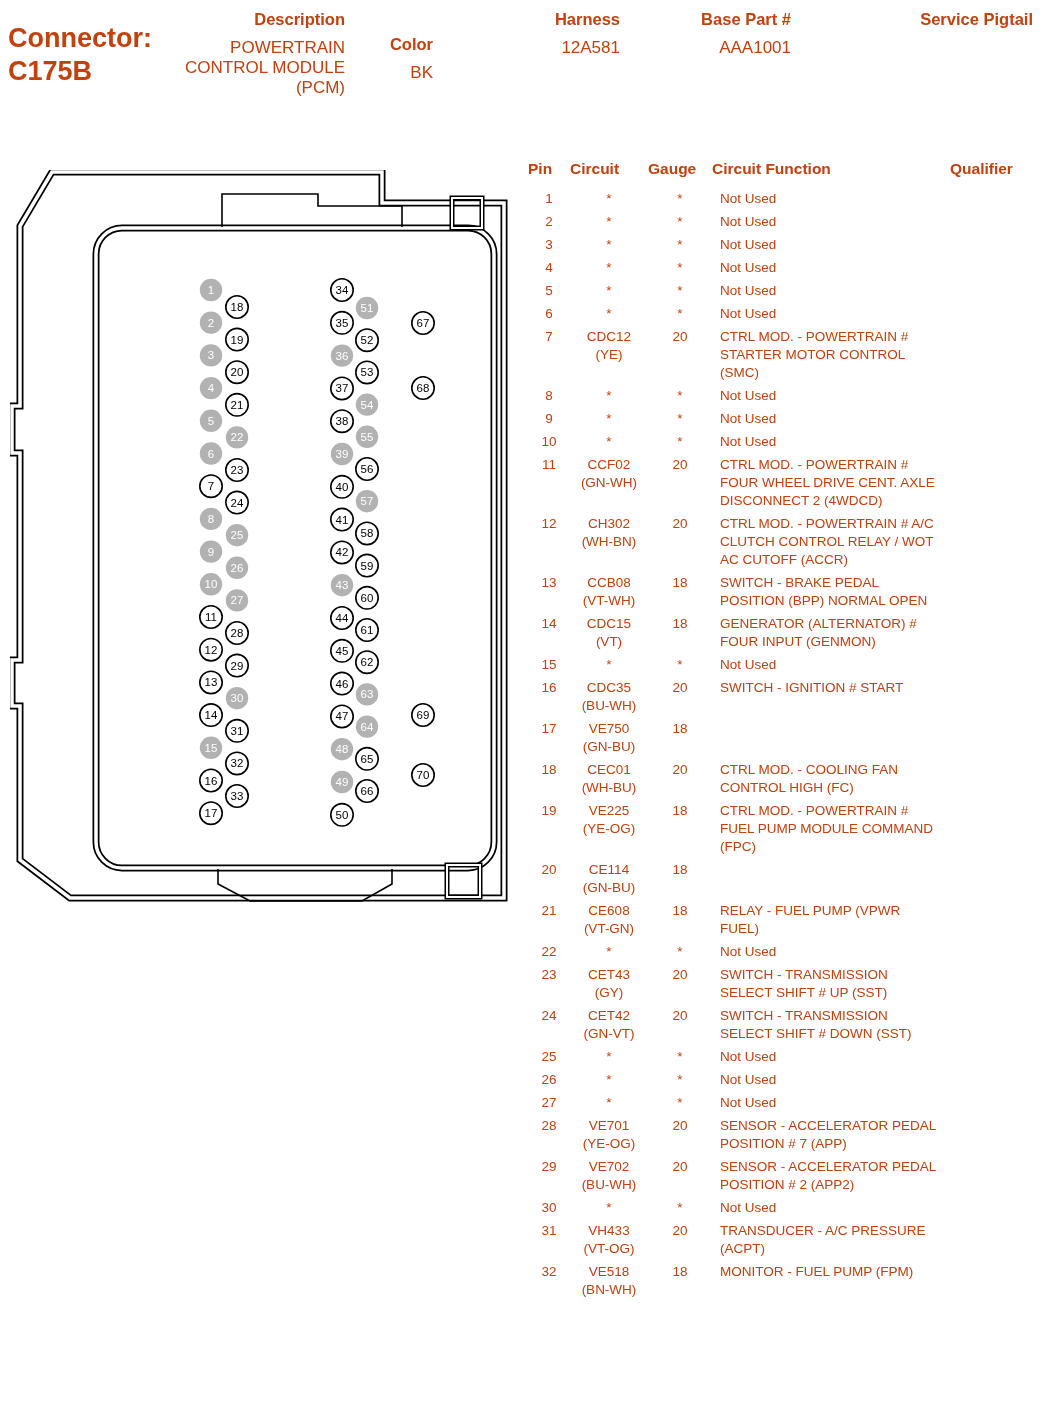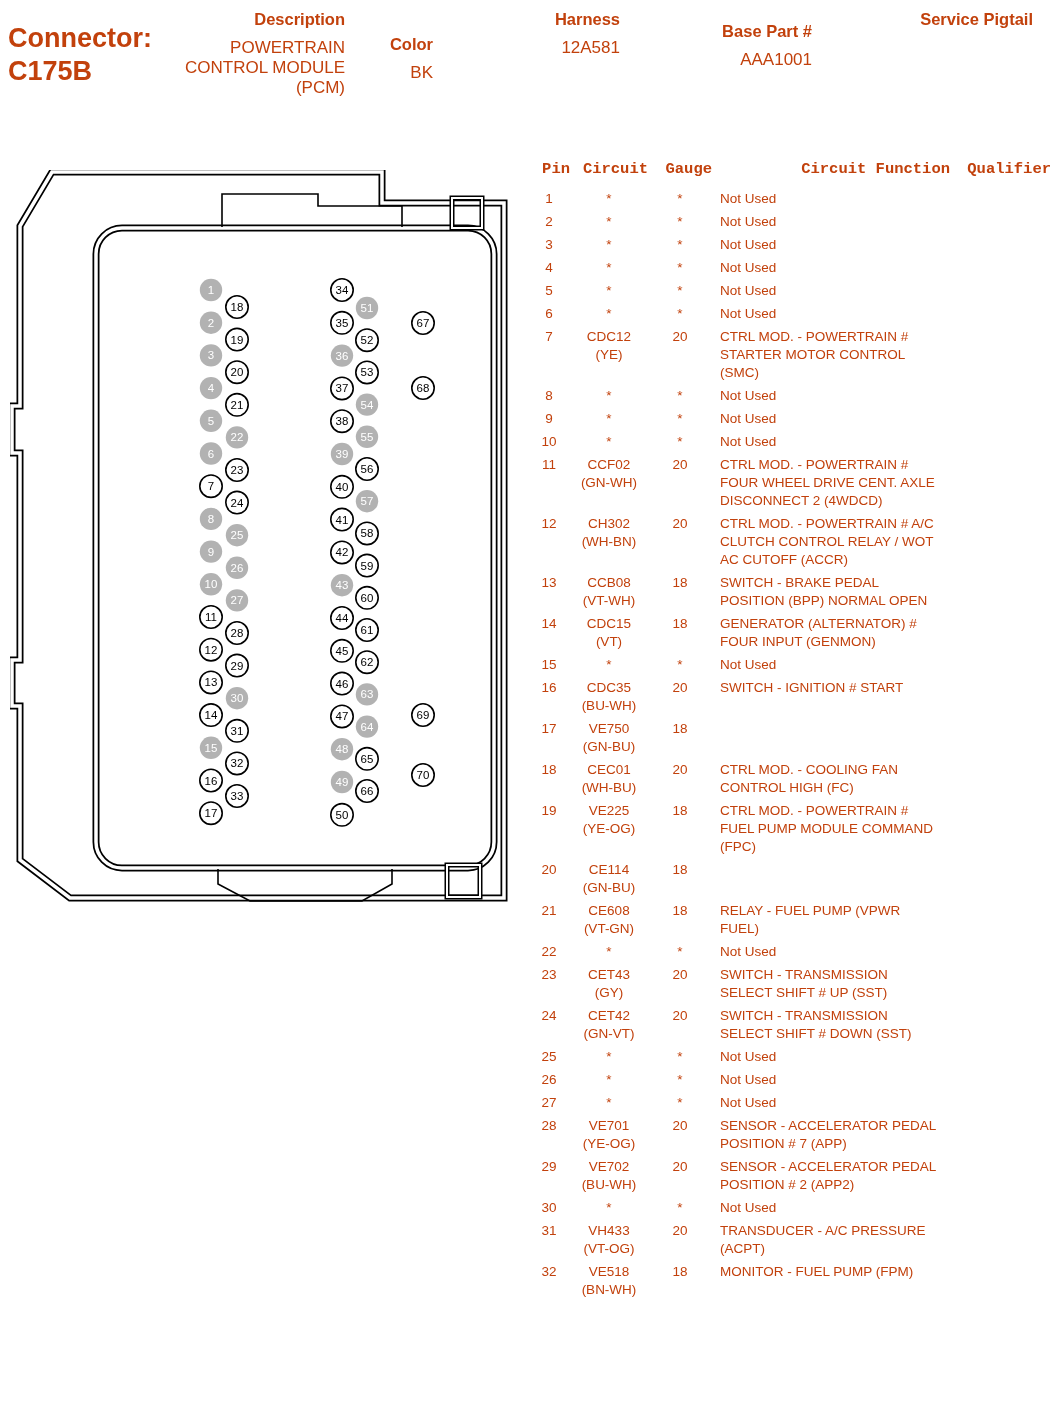--- a/index.html
+++ b/index.html
@@ -16,38 +16,38 @@
   .conn-block{
     position:absolute;left:8px;top:22px;
     font-weight:bold;font-size:27px;line-height:33px;
   }
   .hfield{position:absolute;text-align:right;}
   .hfield .hlabel{font-weight:bold;font-size:16.5px;}
   .hfield .hval{font-size:17px;line-height:20px;margin-top:9px;white-space:pre-line;}
   .hf-desc{left:180px;top:10px;width:165px;}
   .hf-color{left:358px;top:35px;width:75px;}
   .hf-harness{left:508px;top:10px;width:112px;}
-  .hf-base{left:660px;top:10px;width:152px;margin-top:12px;}
+  .hf-base{left:639px;top:10px;width:152px;}
   .hf-pigtail{left:858px;top:10px;width:175px;}
 
   
   .connector-svg{position:absolute;left:10px;top:170px;}
 
   
   .pin-table{
     position:absolute;left:528px;top:160px;width:523px;
     font-size:13.5px;line-height:18px;
   }
   .thead{
     display:grid;
     grid-template-columns:42px 78px 64px 238px 1fr;
     font-weight:bold;font-size:15.5px;
     margin-bottom:9px;
   }
-  .thead > div{text-align:right;font-family:Liberation Mono, monospace;}
+  .thead > div{text-align:left;}
   .trow{
     display:grid;
     grid-template-columns:42px 78px 64px 238px 1fr;
     padding:2.5px 0;
   }
   .c-pin{text-align:center;}
   .c-circuit{text-align:center;}
   .c-gauge{text-align:center;}
   .c-func{padding-left:8px;padding-right:8px;}
   .c-qual{text-align:center;}

